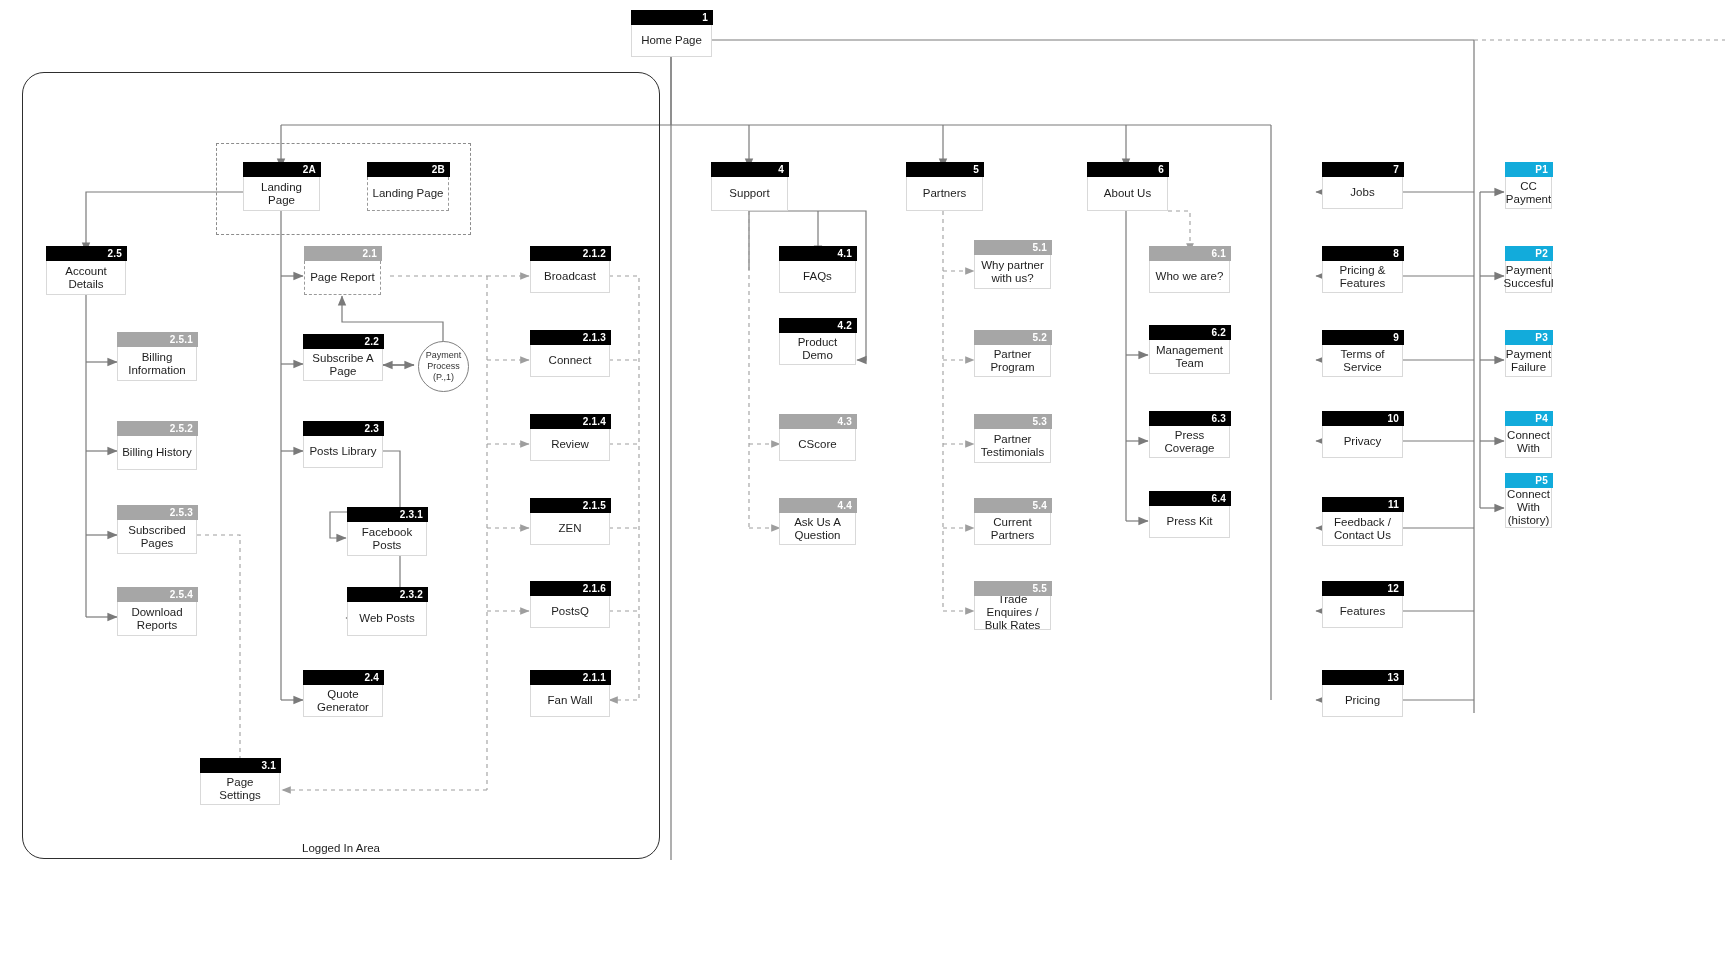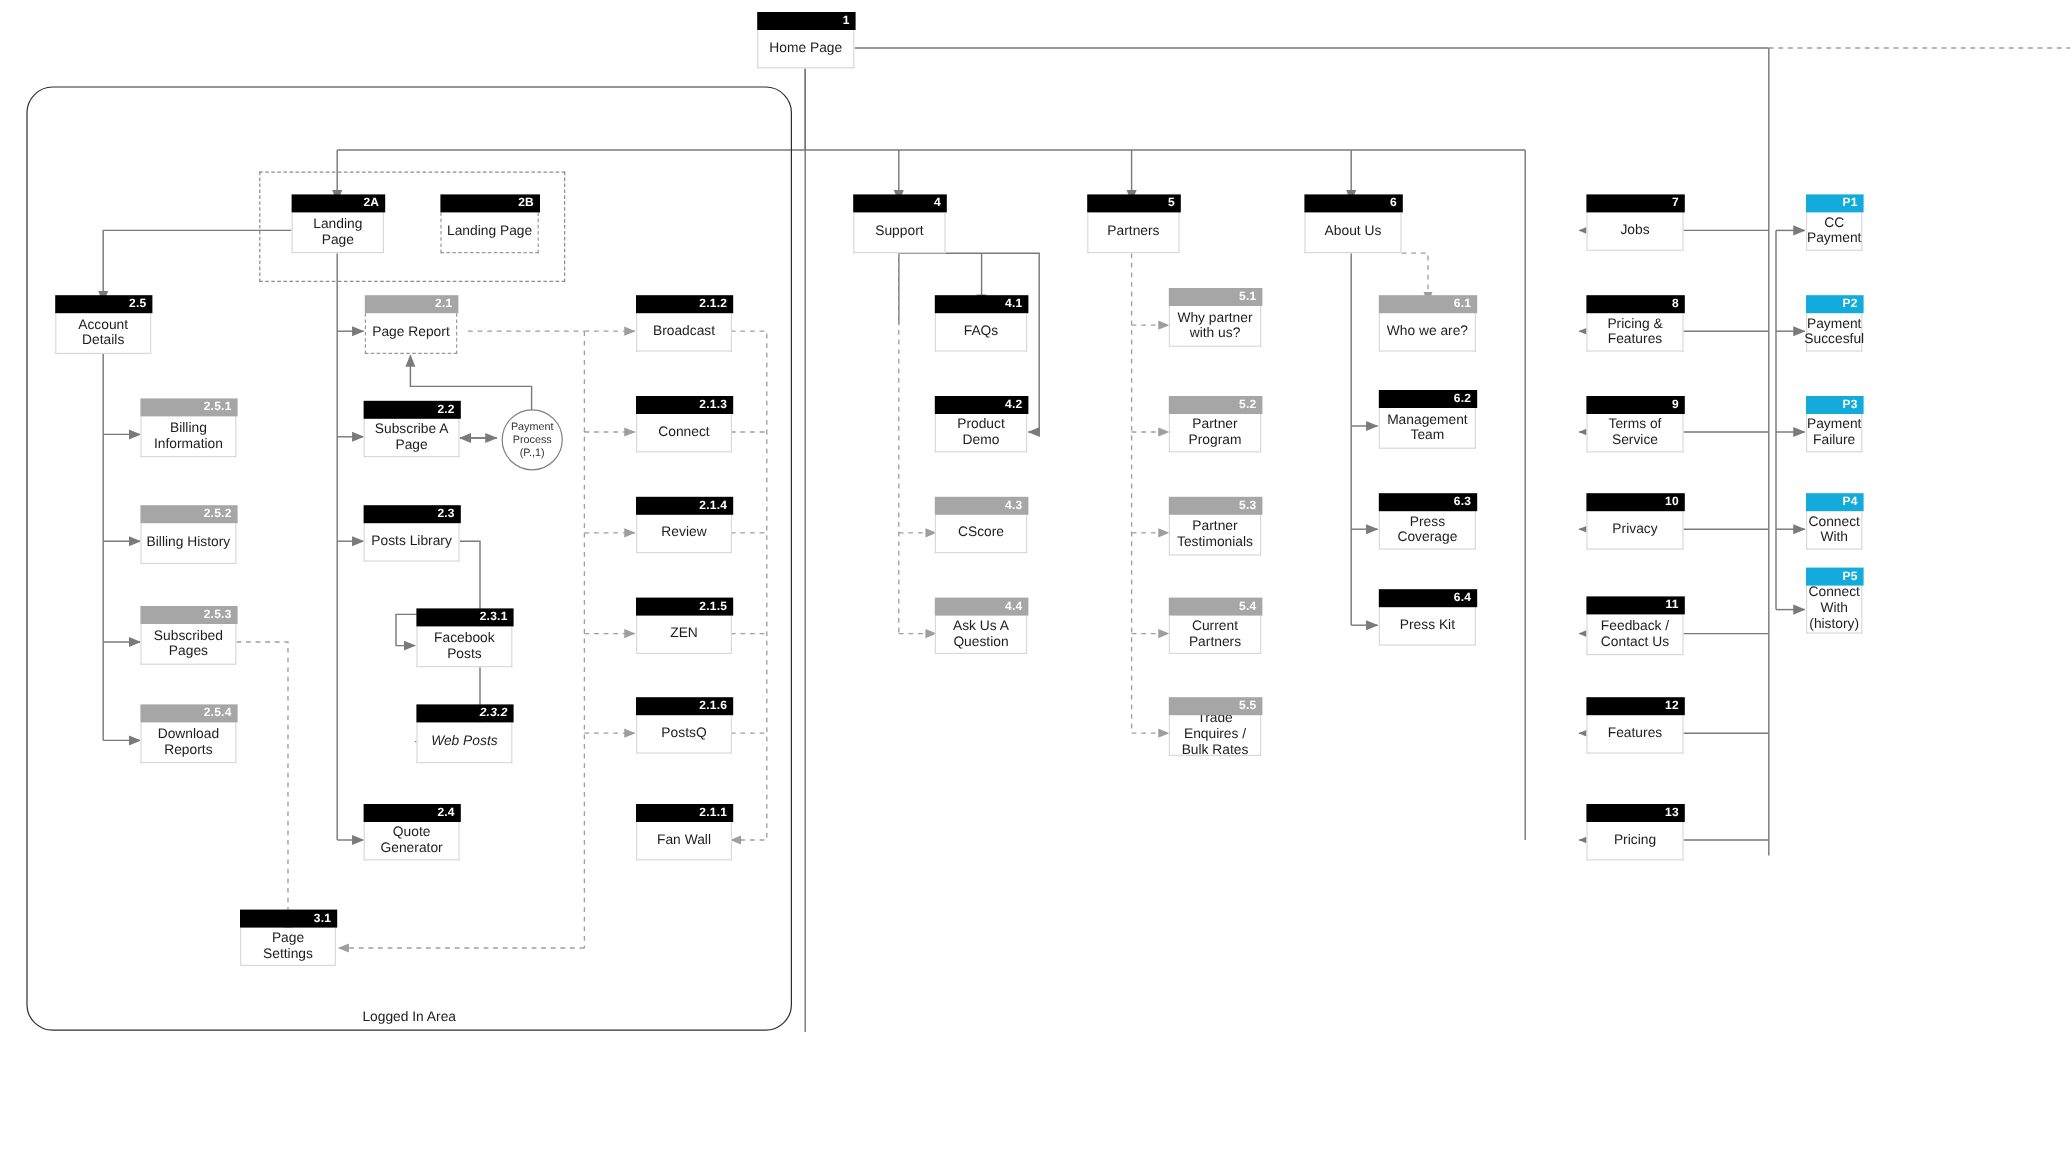--- a/index.html
+++ b/index.html
@@ -203,21 +203,21 @@
     <span>Subscribe A Page</span>
   </div>
   <div class="node hdr-black" style="left:303px;top:436px;width:80px;height:32px;">
     <span class="hdr" style="width:81px;">2.3</span>
     <span>Posts Library</span>
   </div>
   <div class="node hdr-black" style="left:347px;top:522px;width:80px;height:34px;">
     <span class="hdr" style="width:81px;">2.3.1</span>
     <span>Facebook Posts</span>
   </div>
-  <div class="node hdr-black" style="left:347px;top:602px;width:80px;height:34px;font-style:italic;">
+  <div class="node hdr-black" style="left:347px;top:602px;width:80px;height:34px;">
     <span class="hdr" style="width:81px;">2.3.2</span>
     <span>Web Posts</span>
   </div>
   <div class="node hdr-black" style="left:303px;top:685px;width:80px;height:32px;">
     <span class="hdr" style="width:81px;">2.4</span>
     <span>Quote Generator</span>
   </div>
   <div class="node hdr-black" style="left:200px;top:773px;width:80px;height:32px;">
     <span class="hdr" style="width:81px;">3.1</span>
     <span>Page Settings</span>
@@ -255,21 +255,21 @@
   </div>
 
   <div class="node hdr-black" style="left:711px;top:177px;width:77px;height:34px;">
     <span class="hdr" style="width:78px;">4</span>
     <span>Support</span>
   </div>
   <div class="node hdr-black" style="left:779px;top:261px;width:77px;height:32px;">
     <span class="hdr" style="width:78px;">4.1</span>
     <span>FAQs</span>
   </div>
-  <div class="node hdr-black" style="left:779px;top:345px;width:77px;height:32px;">
+  <div class="node hdr-black" style="left:779px;top:333px;width:77px;height:32px;">
     <span class="hdr" style="width:78px;">4.2</span>
     <span>Product Demo</span>
   </div>
   <div class="node hdr-gray" style="left:779px;top:429px;width:77px;height:32px;">
     <span class="hdr" style="width:78px;">4.3</span>
     <span>CScore</span>
   </div>
   <div class="node hdr-gray" style="left:779px;top:513px;width:77px;height:32px;">
     <span class="hdr" style="width:78px;">4.4</span>
     <span>Ask Us A Question</span>

